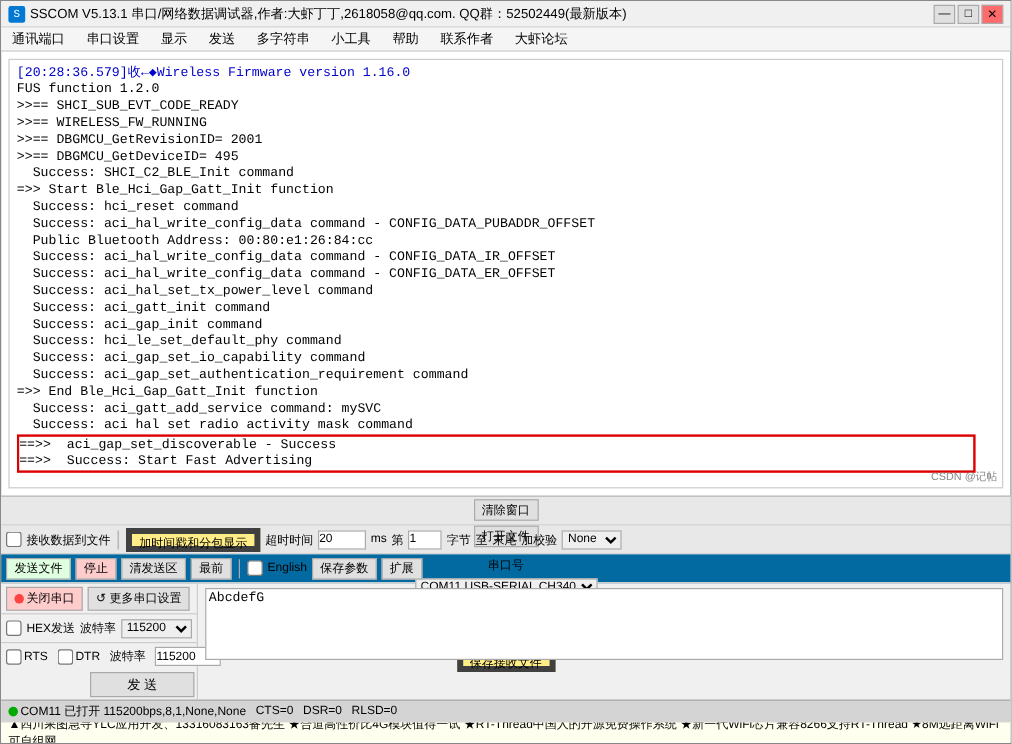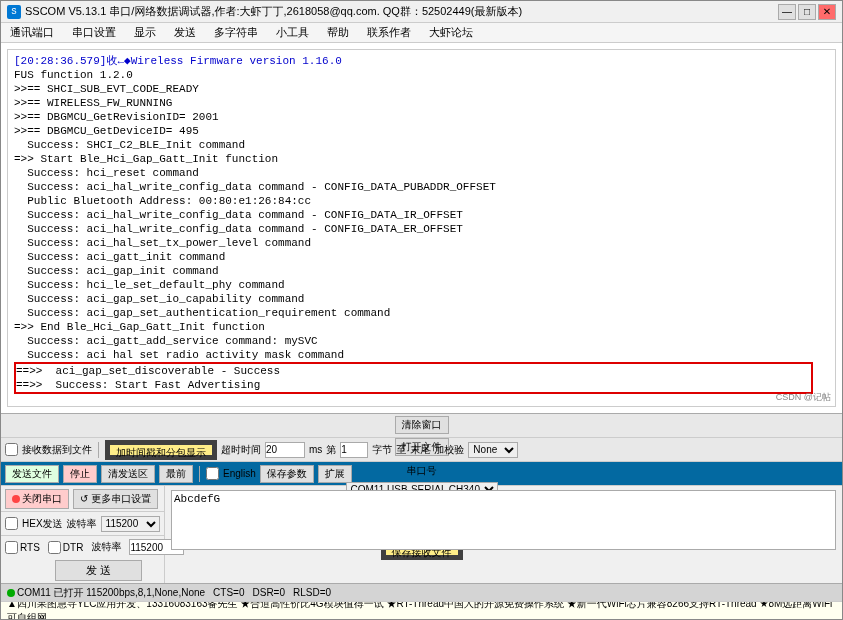--- a/index.html
+++ b/index.html
@@ -121,21 +121,21 @@
     .checkbox-label {
       font-family: Arial, sans-serif;
       font-size: 10px;
       display: flex;
       align-items: center;
       gap: 2px;
       cursor: pointer;
     }
     .send-center {
       display: flex;
-      justify-content: center;
+      justify-content: flex-end;
       padding: 2px;
       margin-left: 32px;
     }
     .big-send-btn {
       background: #e0e0e0;
       border: 1px solid #aaa;
       font-family: Arial, sans-serif;
       font-size: 11px;
       padding: 2px 30px;
       cursor: pointer;

